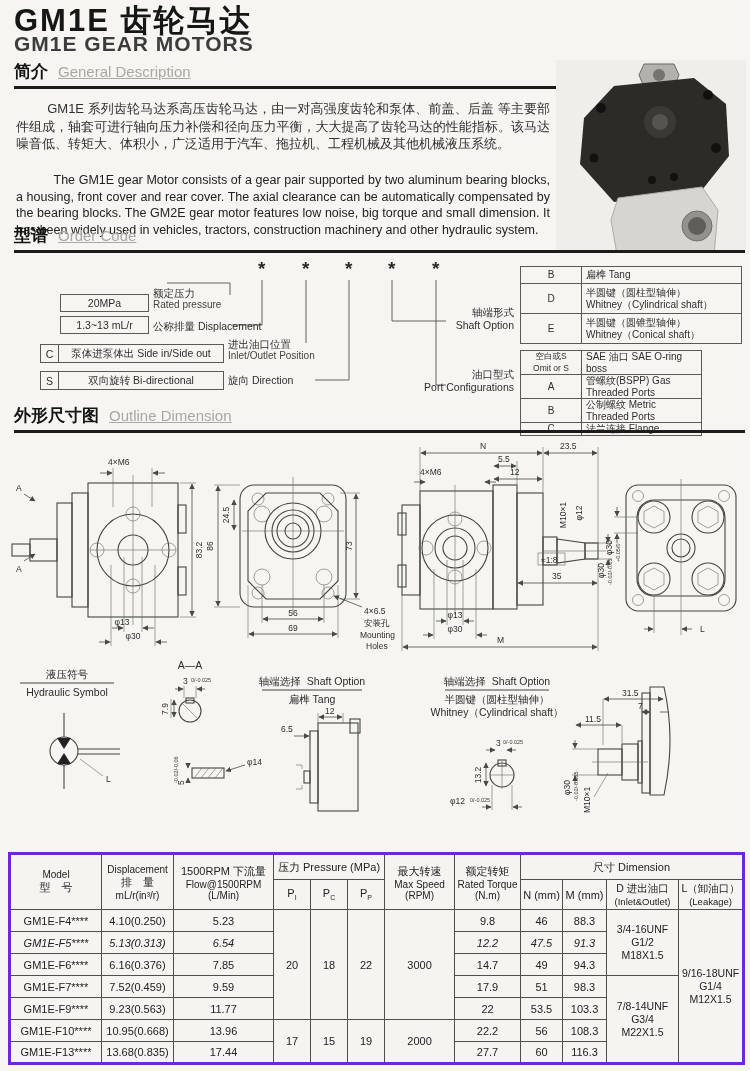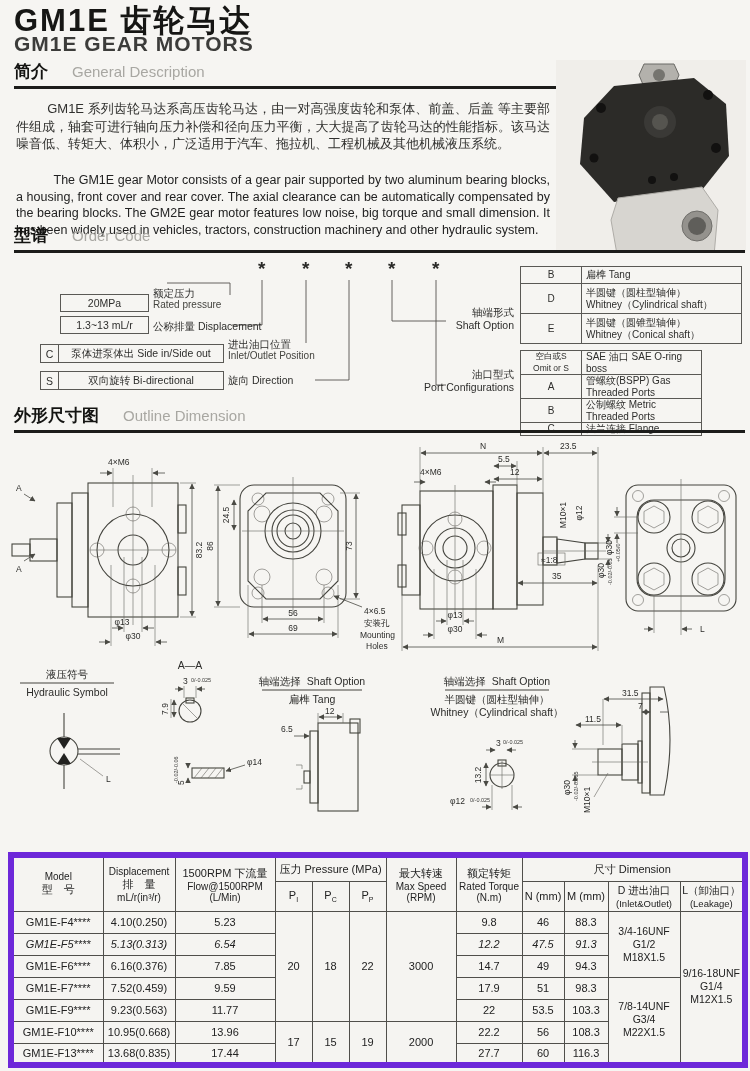--- a/index.html
+++ b/index.html
@@ -5,21 +5,21 @@
   html,body{margin:0;padding:0;background:#e8e7e3;}
   .page{position:relative;width:750px;height:1071px;background:#f6f5f2;
         font-family:"Liberation Sans",sans-serif;color:#222;overflow:hidden;}
   .abs{position:absolute;}
   
   .title-cn{left:14px;top:0px;font-size:31px;font-weight:bold;letter-spacing:2px;color:#161614;}
   .title-en{left:14px;top:32px;font-size:21px;font-weight:bold;letter-spacing:1px;color:#3c3c3a;text-align:center;}
   
   .sec{left:14px;width:731px;border-bottom:3px solid #1c1c1a;padding-bottom:3px;}
   .sec .cn{font-size:17px;font-weight:bold;color:#141412;}
-  .sec .en{font-size:15px;color:#a8a7a2;margin-left:24px;}
+  .sec .en{font-size:15px;color:#a8a7a2;margin-left:10px;text-decoration:underline;}
   
   .p-cn{left:16px;top:100px;width:534px;font-size:13px;line-height:17.5px;text-align:justify;
         text-indent:2.4em;color:#30302e;}
   .p-en{left:16px;top:172px;width:534px;font-size:12.5px;line-height:16.5px;text-align:justify;
         text-indent:3em;color:#34343
 
 2;}
   
   .oc-model{left:138px;top:254px;font-size:25px;font-weight:bold;letter-spacing:6px;color:#1d1d1b;}
   .oc-star{top:258px;font-size:19px;font-weight:bold;color:#2a2a28;}
@@ -28,21 +28,21 @@
   .oc-label{font-size:10.5px;color:#2e2e2c;line-height:12px;}
   .oc-label .sub{color:#44443f;font-size:10px;}
   .oc-rlabel{font-size:10.5px;color:#2e2e2c;text-align:right;line-height:12.5px;}
   table.oc-table{border-collapse:collapse;background:#f6f5f2;}
   table.oc-table td{border:1px solid #5a5955;font-size:10px;color:#2e2e2c;padding:0 4px;line-height:11.5px;}
   table.oc-table td.code{text-align:center;width:52px;}
   
   table.tech{border-collapse:collapse;background:#f5f4f1;table-layout:fixed;}
   table.tech th,table.tech td{border:1px solid #504f4b;font-size:11px;color:#26262 4;
       text-align:center;vertical-align:middle;padding:0 1px;font-weight:normal;}
-  table.tech{border:6px solid #6d28d9;}
+  table.tech{border:3px solid #6d28d9;}
   table.tech .h-cn{font-size:11px;}
   table.tech .h-en{font-size:10px;}
   table.tech .pre{white-space:pre-line;font-size:10.5px;line-height:13px;}
   table.tech sub{font-size:7px;}
   .dts{font-size:8.5px;fill:#2c2c2a;}
   .dtt{font-size:5.5px;fill:#3a3a38;}
   .ttl{font-size:10.5px;fill:#2c2c2a;}
   .ln{stroke:#45453f;stroke-width:1.1;fill:none;}
   .lnt{stroke:#66655f;stroke-width:0.6;fill:none;}
   .dim{stroke:#4a4a44;stroke-width:0.8;fill:none;}

